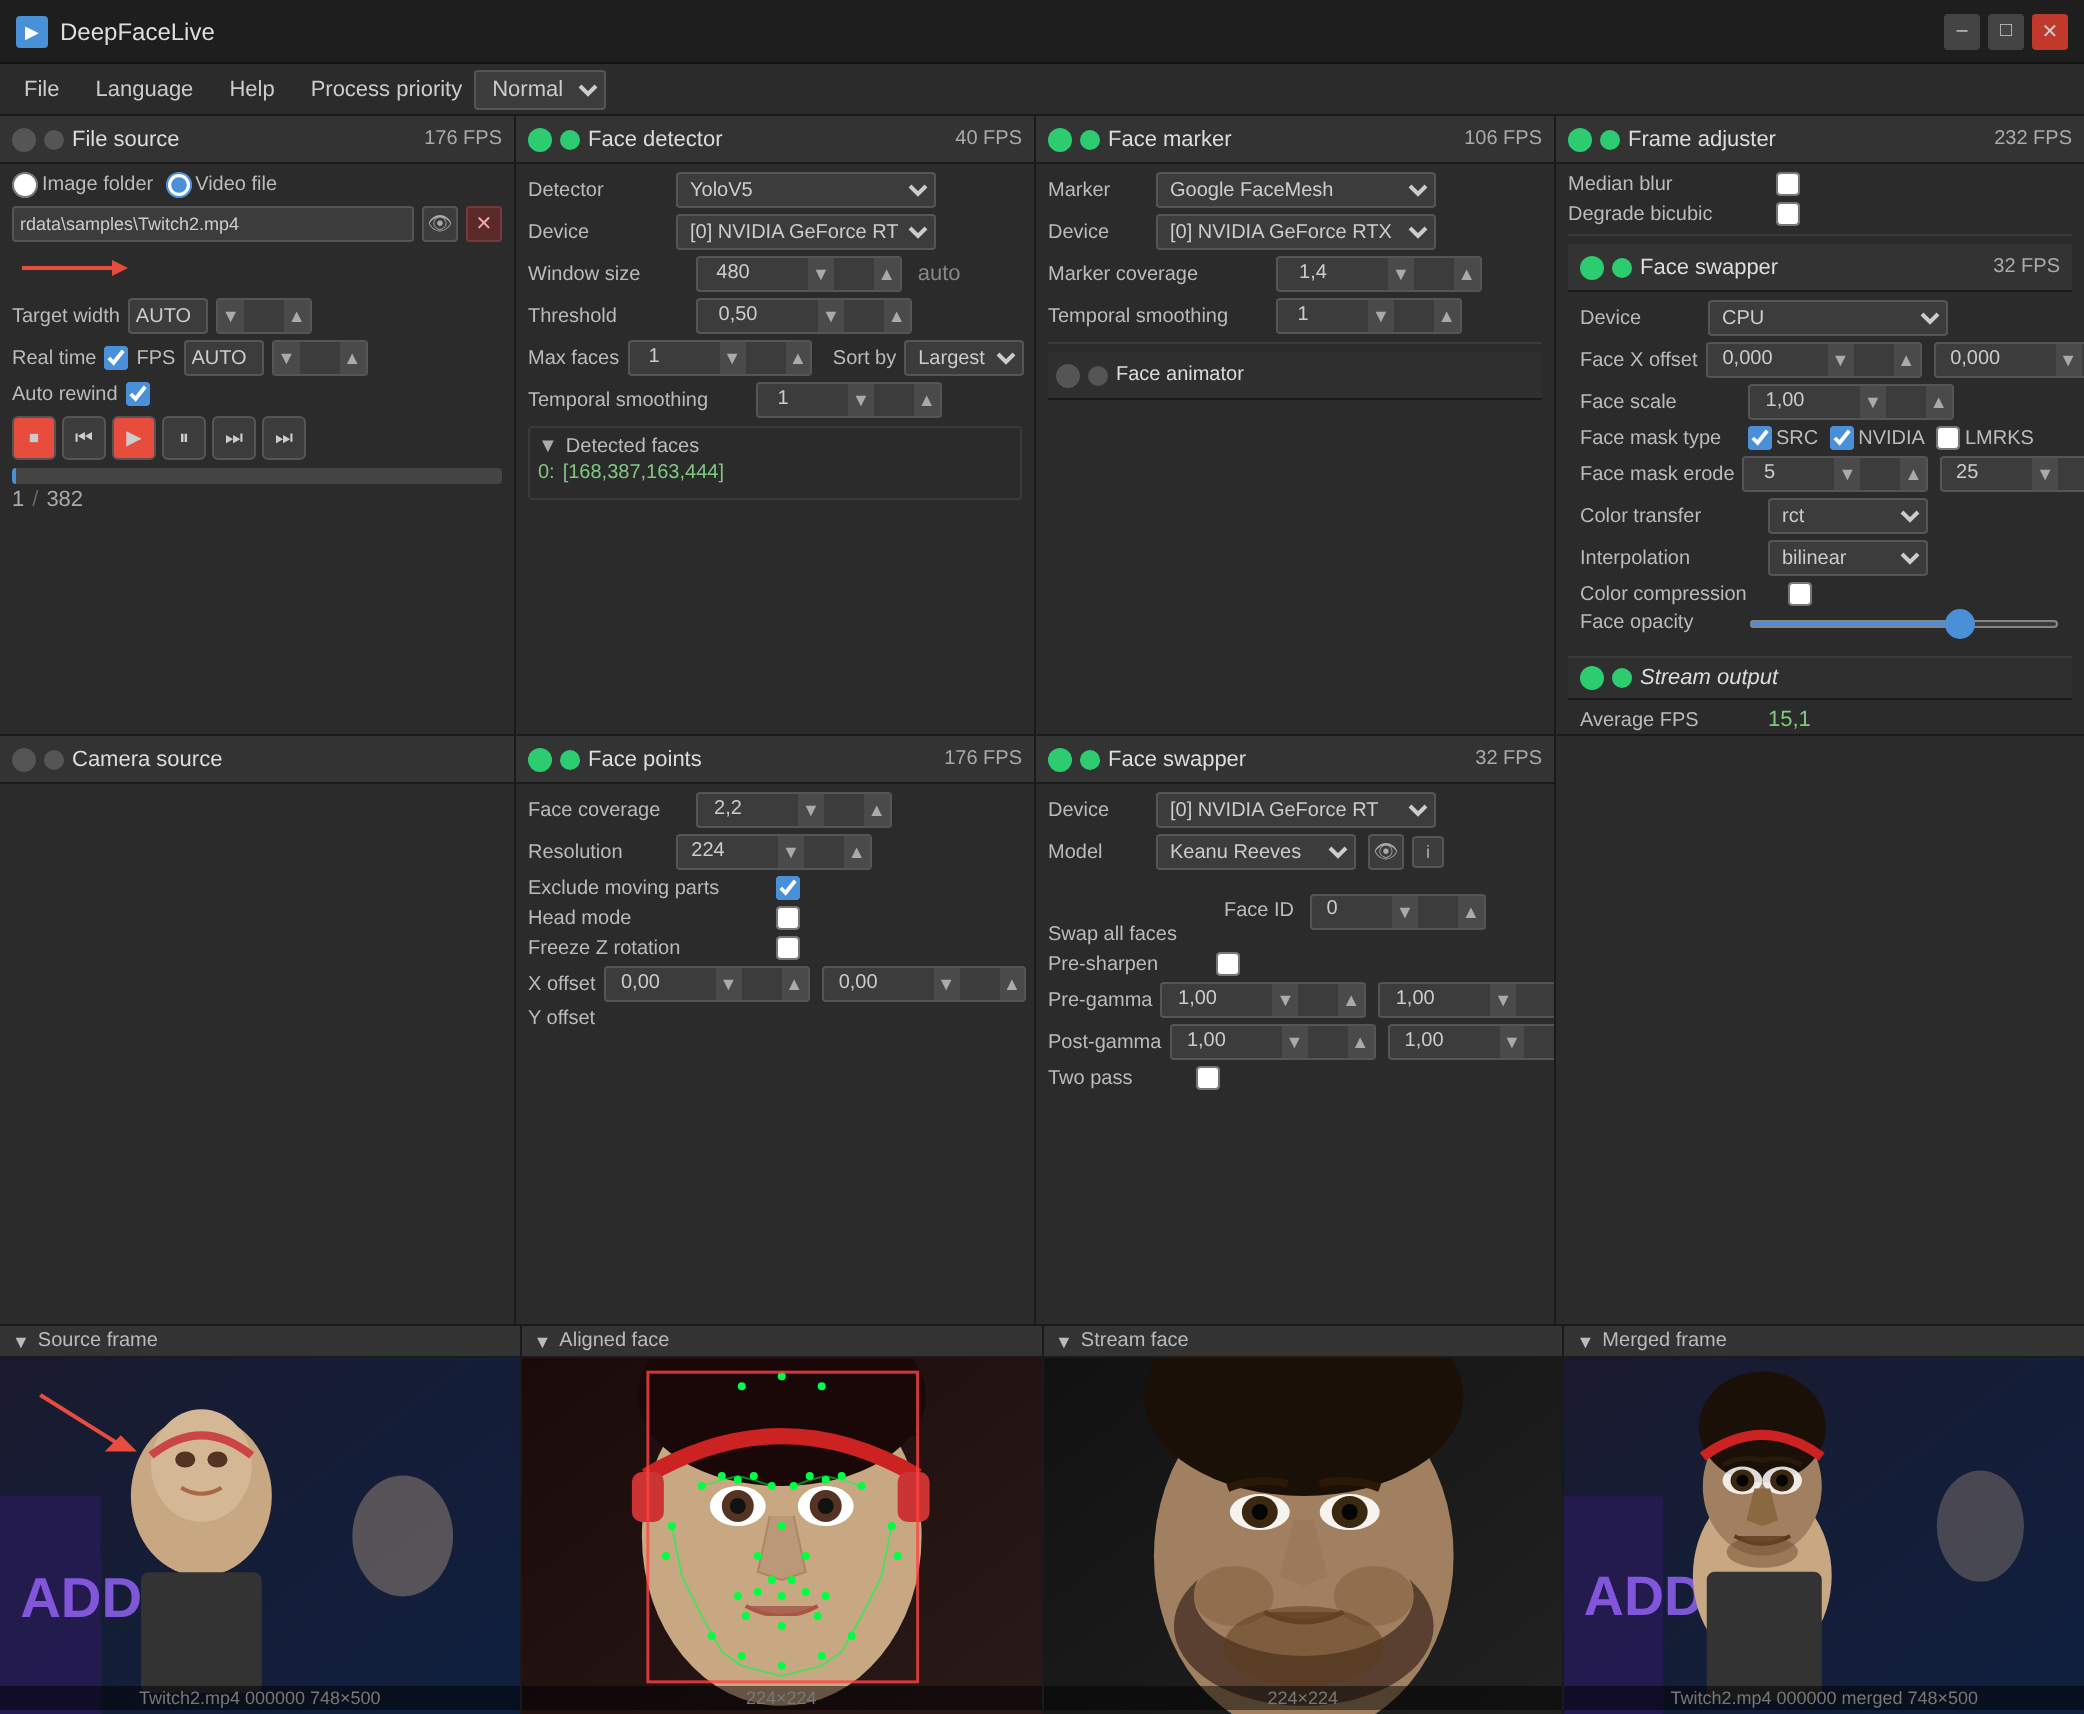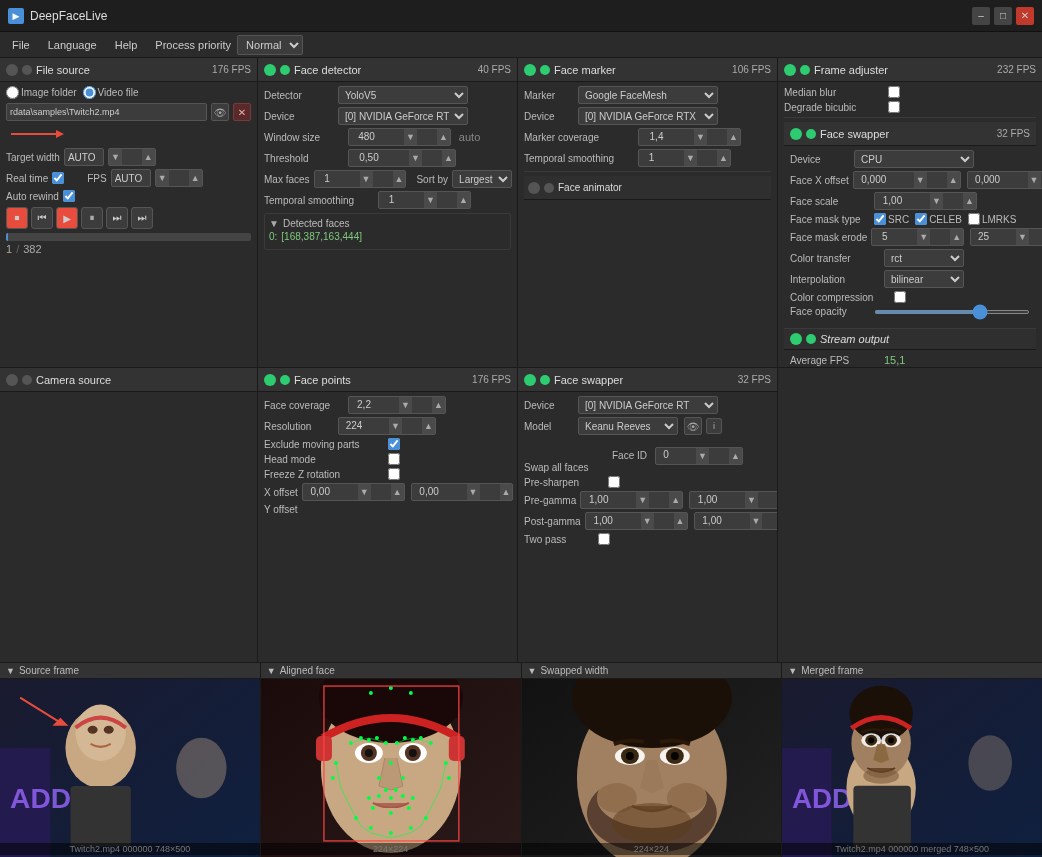--- a/index.html
+++ b/index.html
@@ -479,21 +479,21 @@
           <input type="text" class="auto-input" value="AUTO" style="">
           <div class="spinbox">
             <button class="spinbox-btn">▼</button>
             <button class="spinbox-btn">▲</button>
           </div>
         </div>
 
         <div class="row">
           <label>Real time</label>
           <input type="checkbox" checked="" style="">
-          <label style="margin-left:19px;">FPS</label>
+          <label style="margin-left:0;">FPS</label>
           <input type="text" class="auto-input" value="AUTO" style="">
           <div class="spinbox">
             <button class="spinbox-btn">▼</button>
             <button class="spinbox-btn">▲</button>
           </div>
         </div>
 
         <div class="row">
           <label>Auto rewind</label>
           <input type="checkbox" checked="" style="">
@@ -693,21 +693,21 @@
             </div>
             <div class="row">
               <label style="width:80px;">Face mask type</label>
               <div class="face-mask-checkboxes">
                 <div class="mask-check">
                   <input type="checkbox" checked="" style="">
                   <label>SRC</label>
                 </div>
                 <div class="mask-check">
                   <input type="checkbox" checked="" style="">
-                  <label>CELEB</label>
+                  <label>NVIDIA</label>
                 </div>
                 <div class="mask-check">
                   <input type="checkbox" style="">
                   <label>LMRKS</label>
                 </div>
               </div>
             </div>
             <div class="row">
               <label style="width:80px;">Face mask erode</label>
               <div class="spinbox">
@@ -1039,21 +1039,21 @@
 
           <rect x="63" y="18" width="135" height="155" fill="none" stroke="#ff4444" stroke-width="1.5" opacity="0.8"></rect>
         </svg>
         <div class="frame-bottom-label">224×224</div>
       </div>
     </div>
 
     <div class="frame-panel">
       <div class="frame-header">
         <span style="font-size:9px;">▼</span>
-        <span>Swapped width</span>
+        <span>Stream face</span>
       </div>
       <div class="frame-content">
         
         <svg width="100%" height="100%" viewBox="0 0 260 200" preserveAspectRatio="xMidYMid slice">
           <defs>
             <linearGradient id="bg3" x1="0%" y1="0%" x2="100%" y2="100%">
               <stop offset="0%" style="stop-color:#111111"></stop>
               <stop offset="100%" style="stop-color:#222222"></stop>
             </linearGradient>
           </defs>

